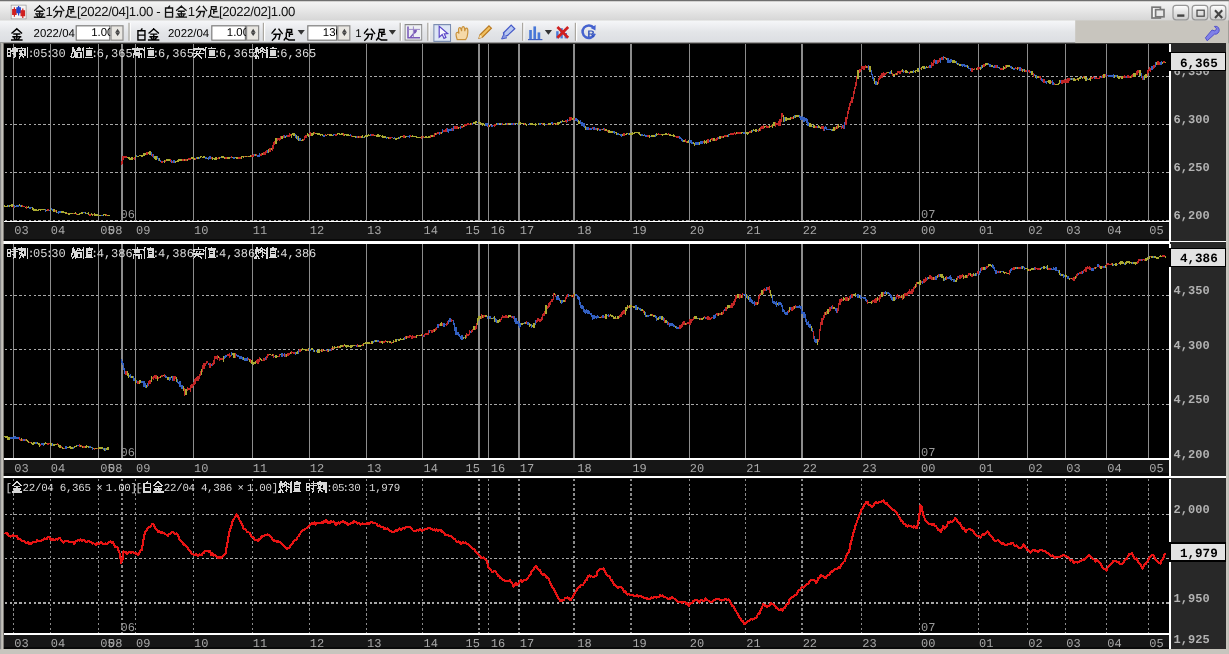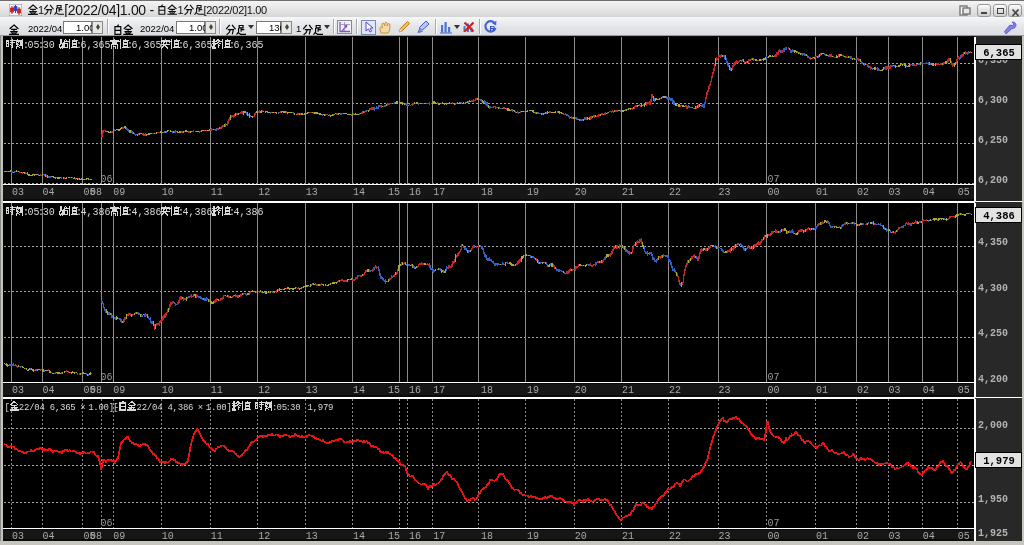--- a/index.html
+++ b/index.html
@@ -1,19 +1,19 @@
 <!DOCTYPE html>
 <html><head><meta charset="utf-8"><style>
 *{margin:0;padding:0;box-sizing:border-box}
 body{width:1024px;height:545px;position:relative;overflow:hidden;
  font-family:"Liberation Sans",sans-serif;background:#c8c5be}
 .abs{position:absolute}
 #title{left:0;top:0;width:1024px;height:17px;
  background:linear-gradient(#f4f4f4,#e9e9e9 40%,#d6d6d6);border-top:1px solid #6f6f6f}
-#toolbar{left:0;top:17px;width:1024px;height:19px;
+#toolbar{left:0;top:17px;width:896px;height:19px;
  background:linear-gradient(#f6f7f9,#e3e5e8 55%,#dcdee2);border-bottom:1px solid #9a9a9a}
 .inp{position:absolute;top:3.5px;height:13px;background:#fff;border:1px solid #7a7a7a;
  font-size:9.5px;color:#000;padding-left:12px;line-height:11px}
 .spin{position:absolute;top:3.5px;width:11px;height:13px;background:#e9e7e2;
  border:1px solid #8a8a8a}
 .spin:before,.spin:after{content:"";position:absolute;left:2.5px;border-left:2px solid transparent;border-right:2px solid transparent}
 .spin:before{top:2.5px;border-bottom:3px solid #444}
 .spin:after{bottom:2.5px;border-top:3px solid #444}
 .tsep{position:absolute;top:2px;width:1px;height:15px;background:#aaa7a0;box-shadow:1px 0 0 #fff}
 .tlab{position:absolute;top:5.5px;font-size:9.5px;color:#000}
@@ -36,21 +36,21 @@
       </svg>
       <span style="font-size:11px;color:#111">1</span>
       <svg width="20" height="12" viewBox="0 0 20.5 12.0">
         <g transform="translate(0,1) scale(1.000)" stroke="#111" fill="none" stroke-width="1.15" stroke-linecap="square">
           <path d="M3.4 .2L.6 3.6M6.6 .2L9.4 3.8M2.4 4.6H7.6L6.6 8.8M4.4 4.6L3.4 7.4L1 9.6"></path>
         </g>
         <g transform="translate(10.5,1) scale(1.000)" stroke="#111" fill="none" stroke-width="1.15" stroke-linecap="square">
           <path d="M3 .4H7V2.8H3ZM5 2.8V6.2M5 4.6H7.6M2.4 3.6V6.8L.6 9.4M2.4 8.2L4.6 9.4H9.4"></path>
         </g>
       </svg>
-      <span style="font-size:14px;color:#111;letter-spacing:-0.3px">[2022/04]1.00&nbsp;-&nbsp;</span>
+      <span style="font-size:11px;color:#111;letter-spacing:-0.3px">[2022/04]1.00&nbsp;-&nbsp;</span>
       <svg width="20" height="12" viewBox="0 0 20.5 12.0">
         <g transform="translate(0,1) scale(1.000)" stroke="#111" fill="none" stroke-width="1.15" stroke-linecap="square">
           <path d="M5.4 0L4.2 1.6M2 1.6H8V9.4H2ZM2 5.3H8"></path>
         </g>
         <g transform="translate(10.5,1) scale(1.000)" stroke="#111" fill="none" stroke-width="1.15" stroke-linecap="square">
           <path d="M5 0L1 3.5M5 0L9 3.5M2.6 4.4H7.4M1.8 6.6H8.2M5 4.4V8.6M.6 9.4H9.4M2.8 7.6L3.6 8.6M7.2 7.6L6.4 8.6"></path>
         </g>
       </svg>
       <span style="font-size:11px;color:#111">1</span>
       <svg width="20" height="12" viewBox="0 0 20.5 12.0">

